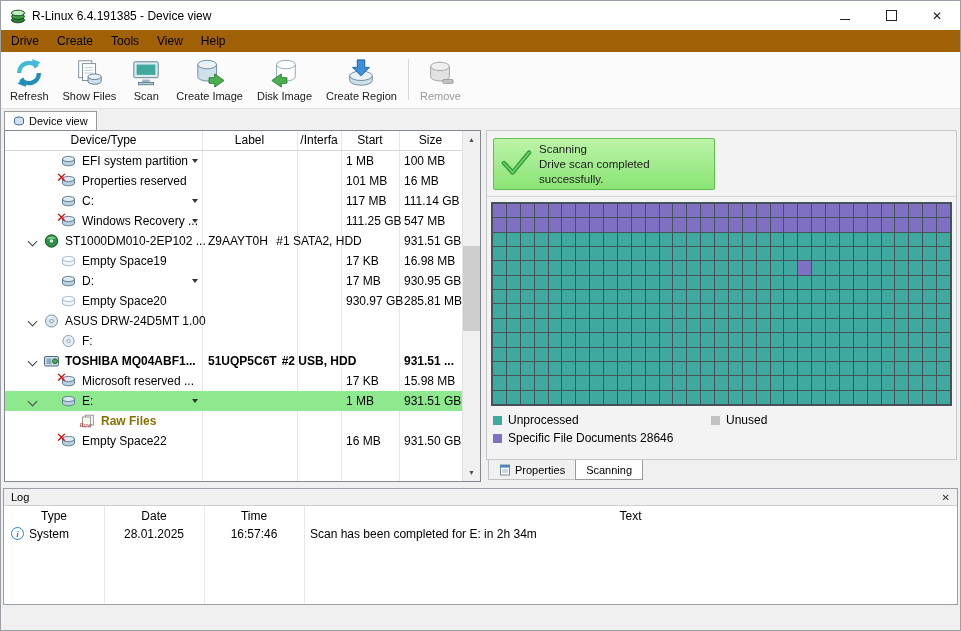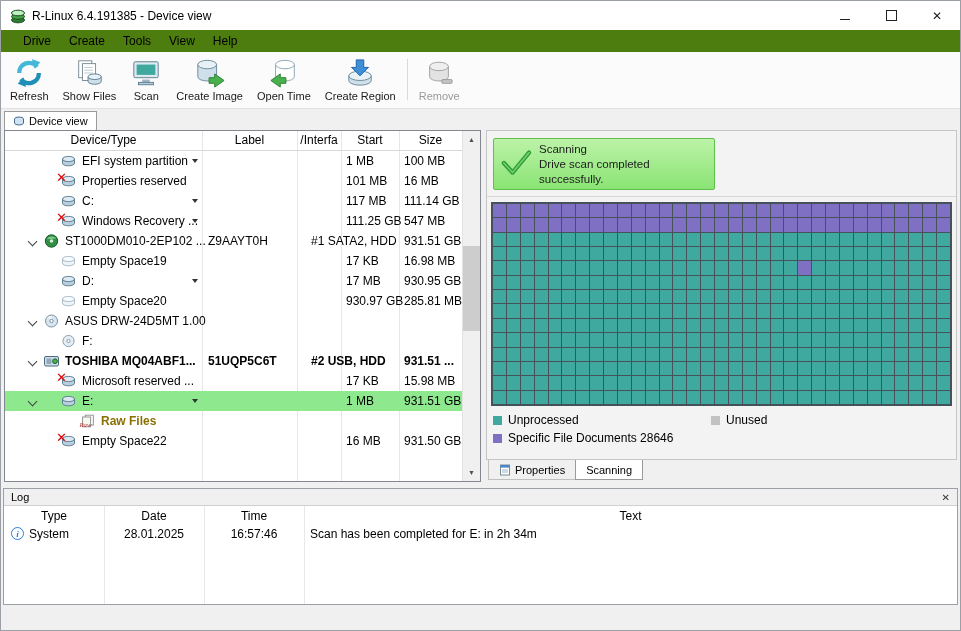--- a/index.html
+++ b/index.html
@@ -9,21 +9,21 @@
   
   .titlebar{height:29px;background:#fff;display:flex;align-items:center;flex:0 0 auto;}
   .app-icon{margin:0 6px 0 9px;display:flex;}
   .wtitle{font-size:12px;}
   .win-controls{margin-left:auto;display:flex;align-self:stretch;}
   .win-btn{width:46px;display:flex;align-items:center;justify-content:center;font-size:12px;color:#222;}
   .glyph-min{width:10px;border-top:1px solid #222;display:inline-block;margin-top:7px;}
   .glyph-max{width:9px;height:9px;border:1px solid #222;display:inline-block;}
 
   
-  .menubar{height:22px;background:#4d7c0f;display:flex;flex:0 0 auto;padding-left:13px;}
+  .menubar{height:22px;background:#a16207;display:flex;flex:0 0 auto;padding-left:1px;}
   .menu-item{padding:4px 9px 0;}
 
   
   .toolbar{height:57px;background:#fbfbfb;border-bottom:1px solid #e0e0e0;display:flex;align-items:flex-start;padding:3px 2px 0;flex:0 0 auto;box-sizing:border-box;}
   .tool-btn{display:flex;flex-direction:column;align-items:center;padding:2px 7px;font-size:11px;color:#1a1a1a;}
   .tool-btn .ticon{width:32px;height:32px;display:flex;align-items:center;justify-content:center;}
   .tool-btn .ticon svg{width:30px;height:30px;}
   .tool-btn.disabled{color:#9a9a9a;}
   .tool-sep{width:1px;background:#d9d9d9;align-self:stretch;margin:4px 4px 8px;}
   .tlabel{margin-top:1px;white-space:nowrap;}
@@ -42,21 +42,21 @@
   .col-lines{position:absolute;inset:0;pointer-events:none;}
   .col-line{position:absolute;top:0;bottom:0;width:1px;background:#e6e6e6;}
   .thead{display:flex;height:19px;border-bottom:1px solid #d8d8d8;position:relative;}
   .th{line-height:19px;text-align:center;white-space:nowrap;}
   .c0{width:197px}.c1{width:95px}.c2{width:44px}.c3{width:58px}.c4{flex:1}
   .trow{display:flex;height:20px;position:relative;align-items:center;}
   .trow.bold{font-weight:bold;}
   .cell{height:100%;display:flex;align-items:center;box-sizing:border-box;white-space:nowrap;}
   .c-dev{width:197px;position:relative;}
   .c-label{width:95px;padding-left:6px;}
-  .c-int{width:44px;padding-left:14px;overflow:visible;}
+  .c-int{width:44px;padding-left:0;overflow:visible;justify-content:center;}
   .c-start{width:58px;padding-left:5px;}
   .c-size{flex:1;padding-left:5px;}
   .chev{position:absolute;left:24px;top:7px;width:6px;height:6px;border-left:1px solid #444;border-bottom:1px solid #444;transform:rotate(-45deg);}
   .tree-icon{position:relative;width:18px;height:15px;display:flex;align-items:center;flex:0 0 auto;}
   .tree-icon svg{width:17px;height:14px;}
   .lvl0{margin-left:38px;}
   .lvl1{margin-left:55px;}
   .lvl2{margin-left:74px;}
   .redx{position:absolute;left:-4px;top:-3px;color:#e00000;font-weight:bold;font-size:13px;line-height:13px;}
   .dev-name{margin-left:4px;white-space:nowrap;}
@@ -187,21 +187,21 @@
         <div class="tlabel">Create Image</div>
       </div>
       <div class="tool-btn">
         <div class="ticon">
           <svg viewBox="0 0 32 32">
             <path d="M7 7 v13 a10 4.5 0 0 0 20 0 V7" fill="#fff" stroke="#8aa4b4"></path>
             <ellipse cx="17" cy="7" rx="10" ry="4.5" fill="#fff" stroke="#8aa4b4"></ellipse>
             <path d="M2 24 l10 -7 v4 h6 v6 h-6 v4 z" fill="#48b14e" stroke="#2a7d31"></path>
           </svg>
         </div>
-        <div class="tlabel">Open Time</div>
+        <div class="tlabel">Disk Image</div>
       </div>
       <div class="tool-btn">
         <div class="ticon">
           <svg viewBox="0 0 32 32">
             <path d="M4 19 v5 a12 5 0 0 0 24 0 v-5" fill="#cfe0ea" stroke="#6a8a9a"></path>
             <ellipse cx="16" cy="19" rx="12" ry="5" fill="#e8f1f6" stroke="#6a8a9a"></ellipse>
             <path d="M12 2 h8 v8 h5 l-9 9 -9 -9 h5 z" fill="#3f8fd6" stroke="#1d5ea8"></path>
           </svg>
         </div>
         <div class="tlabel">Create Region</div>

